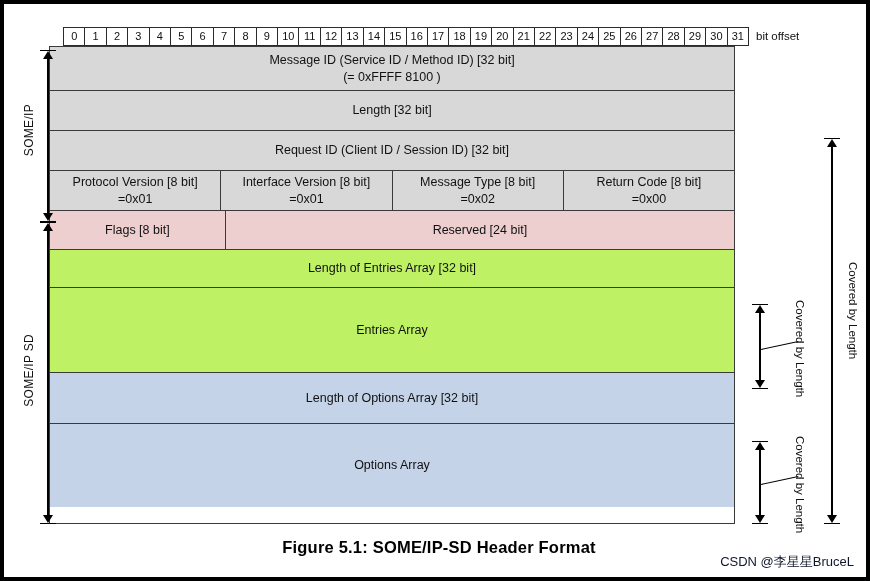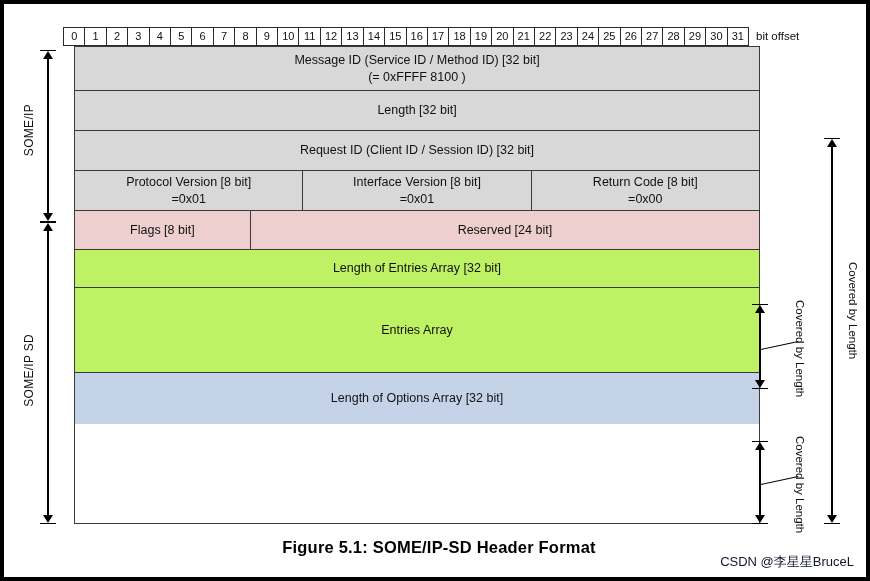--- a/index.html
+++ b/index.html
@@ -48,21 +48,21 @@
     left: 752px;
     top: 26px;
     font-size: 11.5px;
     color: #111111;
     white-space: nowrap;
   }
 
   
   #header-table {
     position: absolute;
-    left: 70px;
+    left: 45px;
     top: 42px;
     width: 686px;
     height: 478px;
     border: 1px solid #3a3a3a;
     box-sizing: border-box;
   }
   .row {
     display: flex;
     width: 100%;
     box-sizing: border-box;
@@ -270,20 +270,24 @@
     <div class="row h-ver">
       <div class="cell bg-grey">
         <span>Protocol Version [8 bit]</span>
         <span class="sub">=0x01</span>
       </div>
       <div class="cell bg-grey">
         <span>Interface Version [8 bit]</span>
         <span class="sub">=0x01</span>
       </div>
       <div class="cell bg-grey">
+        <span>Message Type [8 bit]</span>
+        <span class="sub">=0x02</span>
+      </div>
+      <div class="cell bg-grey">
         <span>Return Code [8 bit]</span>
         <span class="sub">=0x00</span>
       </div>
     </div>
 
     <div class="row h-flags">
       <div class="cell bg-pink flex-8">
         <span>Flags [8 bit]</span>
       </div>
       <div class="cell bg-pink flex-24">
@@ -302,20 +306,25 @@
         <span>Entries Array</span>
       </div>
     </div>
 
     <div class="row h-lenopt">
       <div class="cell bg-blue">
         <span>Length of Options Array  [32 bit]</span>
       </div>
     </div>
 
+    <div class="row h-options">
+      <div class="cell bg-blue">
+        <span>Options Array</span>
+      </div>
+    </div>
 
   </div>
 
   <div class="vbracket" id="bracket-someip">
     <div class="cap top"></div>
     <div class="line"></div>
     <div class="arrow up"></div>
     <div class="arrow dn"></div>
     <div class="cap bot"></div>
   </div>

